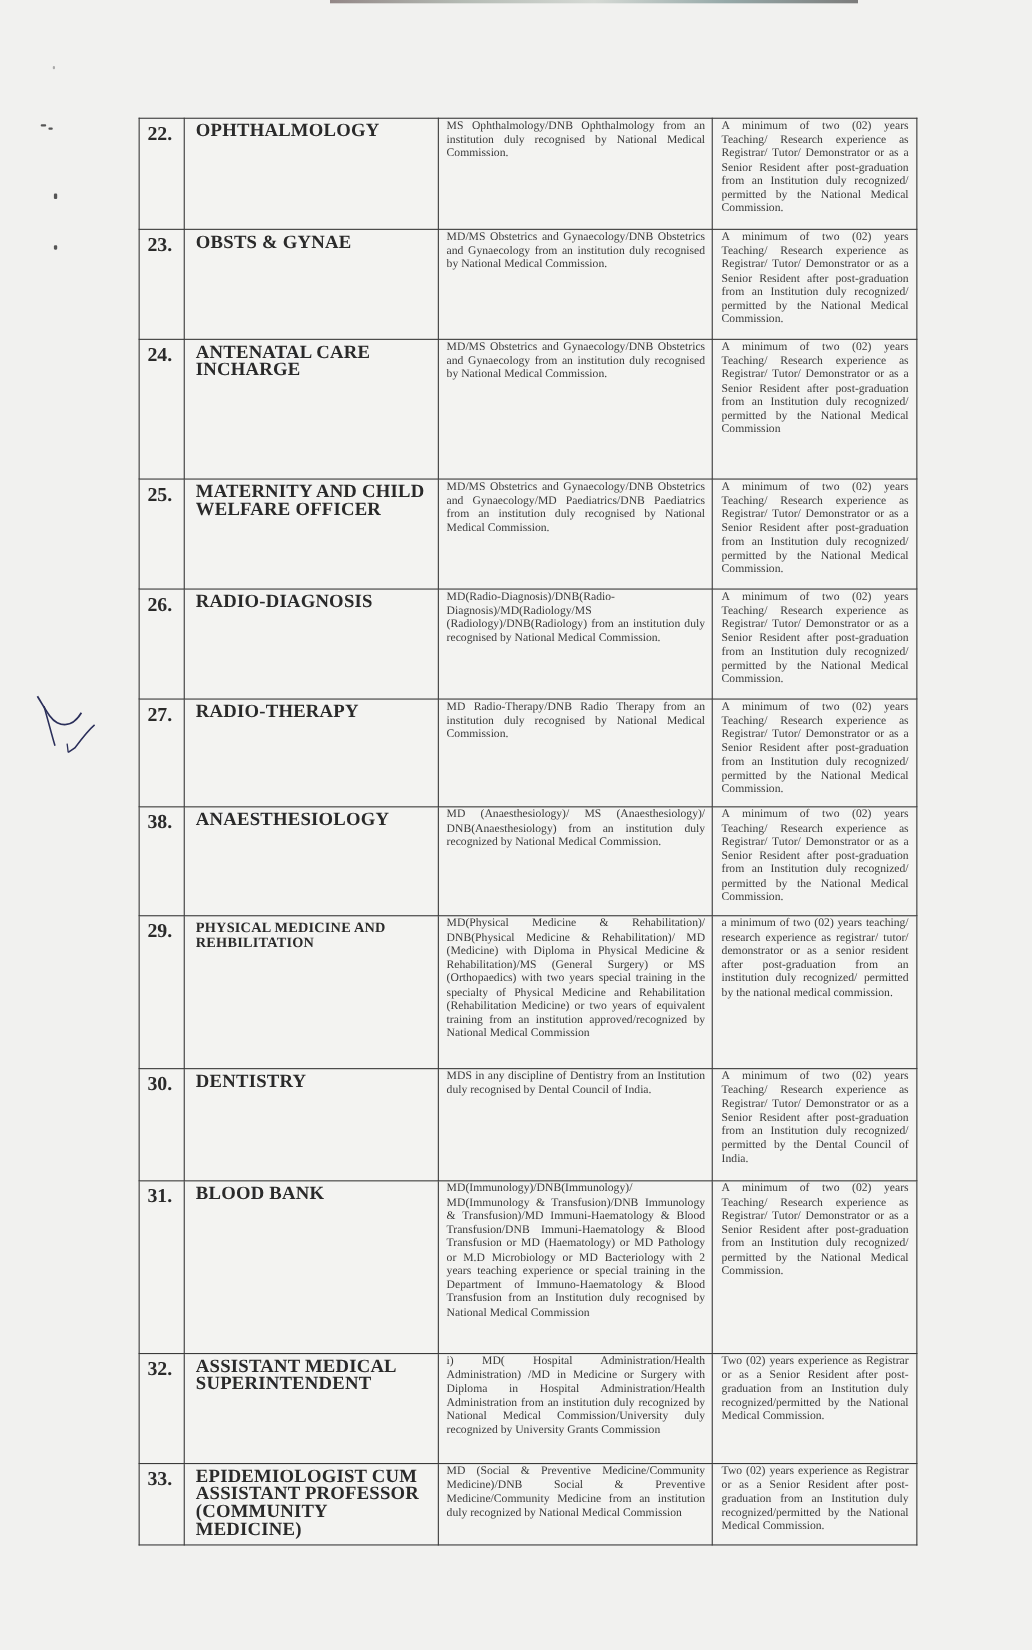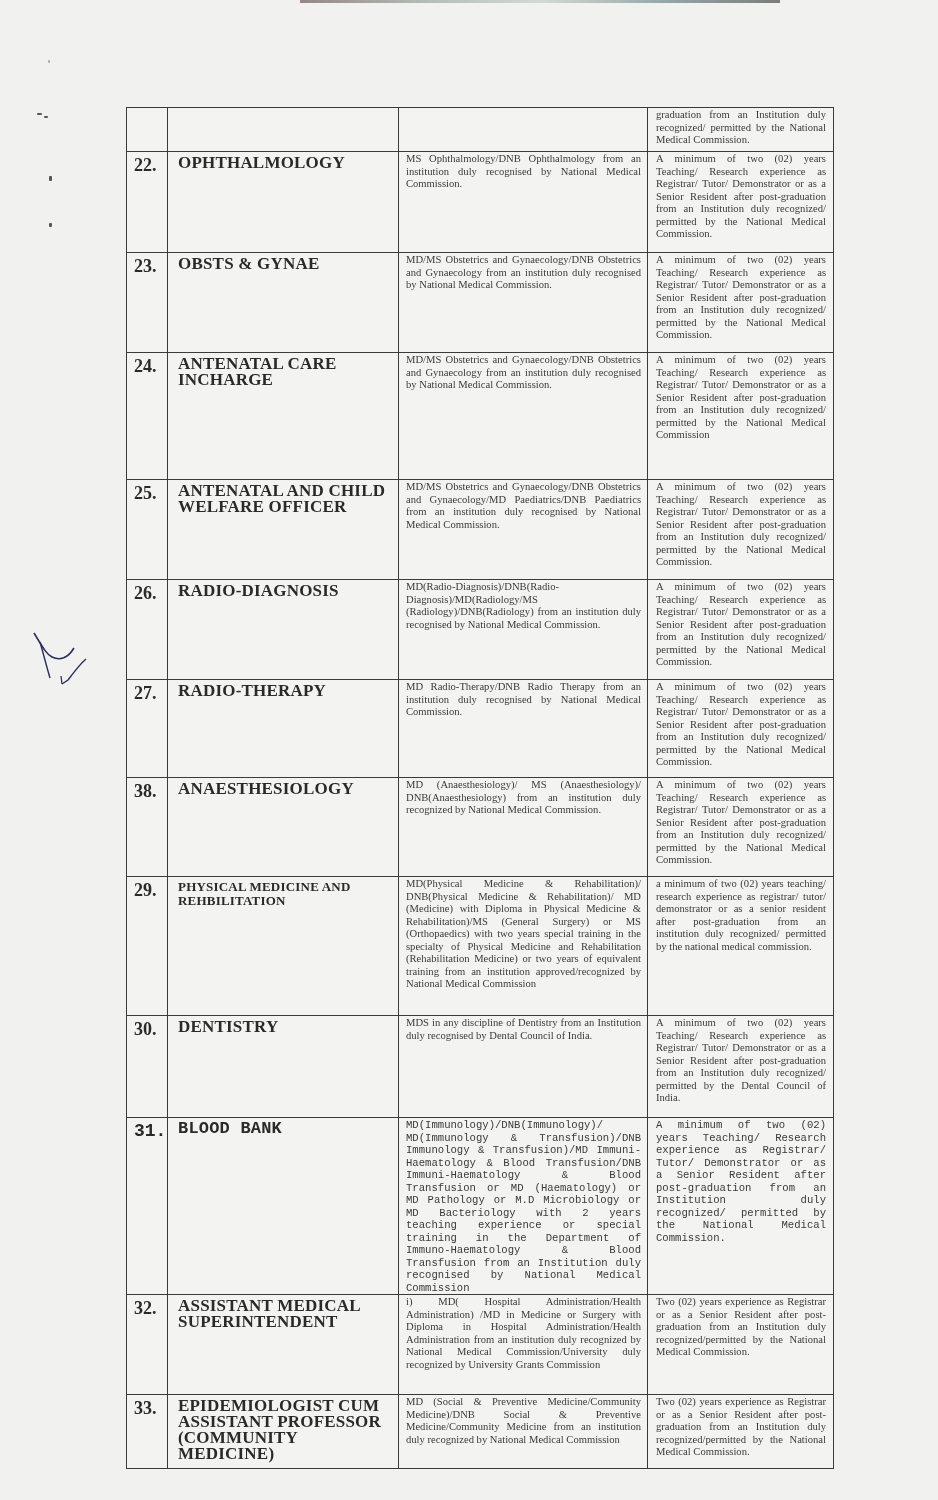--- a/index.html
+++ b/index.html
@@ -99,26 +99,20 @@
 </svg>
 
 <table class="doc-table">
   <colgroup>
     <col class="c-num">
       <col class="c-post">
       <col class="c-qual">
       <col class="c-exp">
   </colgroup>
   <tbody>
-    <tr style="height:44px;">
-      <td></td>
-      <td></td>
-      <td></td>
-      <td class="exp">graduation from an Institution duly recognized/ permitted by the National Medical Commission.</td>
-    </tr>
 
     <tr style="height:101px;">
       <td class="num">22.</td>
       <td class="post">OPHTHALMOLOGY</td>
       <td class="qual">MS Ophthalmology/DNB Ophthalmology from an institution duly recognised by National Medical Commission.</td>
       <td class="exp">A minimum of two (02) years Teaching/ Research experience as Registrar/ Tutor/ Demonstrator or as a Senior Resident after post-graduation from an Institution duly recognized/ permitted by the National Medical Commission.</td>
     </tr>
 
     <tr style="height:100px;">
       <td class="num">23.</td>
@@ -129,21 +123,21 @@
 
     <tr style="height:127px;">
       <td class="num">24.</td>
       <td class="post">ANTENATAL CARE INCHARGE</td>
       <td class="qual">MD/MS Obstetrics and Gynaecology/DNB Obstetrics and Gynaecology from an institution duly recognised by National Medical Commission.</td>
       <td class="exp">A minimum of two (02) years Teaching/ Research experience as Registrar/ Tutor/ Demonstrator or as a Senior Resident after post-graduation from an Institution duly recognized/ permitted by the National Medical Commission</td>
     </tr>
 
     <tr style="height:100px;">
       <td class="num">25.</td>
-      <td class="post">ANTENATAL AND CHILD WELFARE OFFICER</td>
+      <td class="post">MATERNITY AND CHILD WELFARE OFFICER</td>
       <td class="qual">MD/MS Obstetrics and Gynaecology/DNB Obstetrics and Gynaecology/MD Paediatrics/DNB Paediatrics from an institution duly recognised by National Medical Commission.</td>
       <td class="exp">A minimum of two (02) years Teaching/ Research experience as Registrar/ Tutor/ Demonstrator or as a Senior Resident after post-graduation from an Institution duly recognized/ permitted by the National Medical Commission.</td>
     </tr>
 
     <tr style="height:100px;">
       <td class="num">26.</td>
       <td class="post">RADIO-DIAGNOSIS</td>
       <td class="qual">MD(Radio-Diagnosis)/DNB(Radio-Diagnosis)/MD(Radiology/MS (Radiology)/DNB(Radiology) from an institution duly recognised by National Medical Commission.</td>
       <td class="exp">A minimum of two (02) years Teaching/ Research experience as Registrar/ Tutor/ Demonstrator or as a Senior Resident after post-graduation from an Institution duly recognized/ permitted by the National Medical Commission.</td>
     </tr>
@@ -169,21 +163,21 @@
       <td class="exp">a minimum of two (02) years teaching/ research experience as registrar/ tutor/ demonstrator or as a senior resident after post-graduation from an institution duly recognized/ permitted by the national medical commission.</td>
     </tr>
 
     <tr style="height:102px;">
       <td class="num">30.</td>
       <td class="post">DENTISTRY</td>
       <td class="qual">MDS in any discipline of Dentistry from an Institution duly recognised by Dental Council of India.</td>
       <td class="exp">A minimum of two (02) years Teaching/ Research experience as Registrar/ Tutor/ Demonstrator or as a Senior Resident after post-graduation from an Institution duly recognized/ permitted by the Dental Council of India.</td>
     </tr>
 
-    <tr style="height:157px;font-family:Liberation Mono, monospace;">
+    <tr style="height:157px;">
       <td class="num">31.</td>
       <td class="post">BLOOD BANK</td>
       <td class="qual">MD(Immunology)/DNB(Immunology)/ MD(Immunology &amp; Transfusion)/DNB Immunology &amp; Transfusion)/MD Immuni-Haematology &amp; Blood Transfusion/DNB Immuni-Haematology &amp; Blood Transfusion or MD (Haematology) or MD Pathology or M.D Microbiology or MD Bacteriology with 2 years teaching experience or special training in the Department of Immuno-Haematology &amp; Blood Transfusion from an Institution duly recognised by National Medical Commission</td>
       <td class="exp">A minimum of two (02) years Teaching/ Research experience as Registrar/ Tutor/ Demonstrator or as a Senior Resident after post-graduation from an Institution duly recognized/ permitted by the National Medical Commission.</td>
     </tr>
 
     <tr style="height:100px;">
       <td class="num">32.</td>
       <td class="post">ASSISTANT MEDICAL SUPERINTENDENT</td>
       <td class="qual">i) MD( Hospital Administration/Health Administration) /MD in Medicine or Surgery with Diploma in Hospital Administration/Health Administration from an institution duly recognized by National Medical Commission/University duly recognized by University Grants Commission</td>

